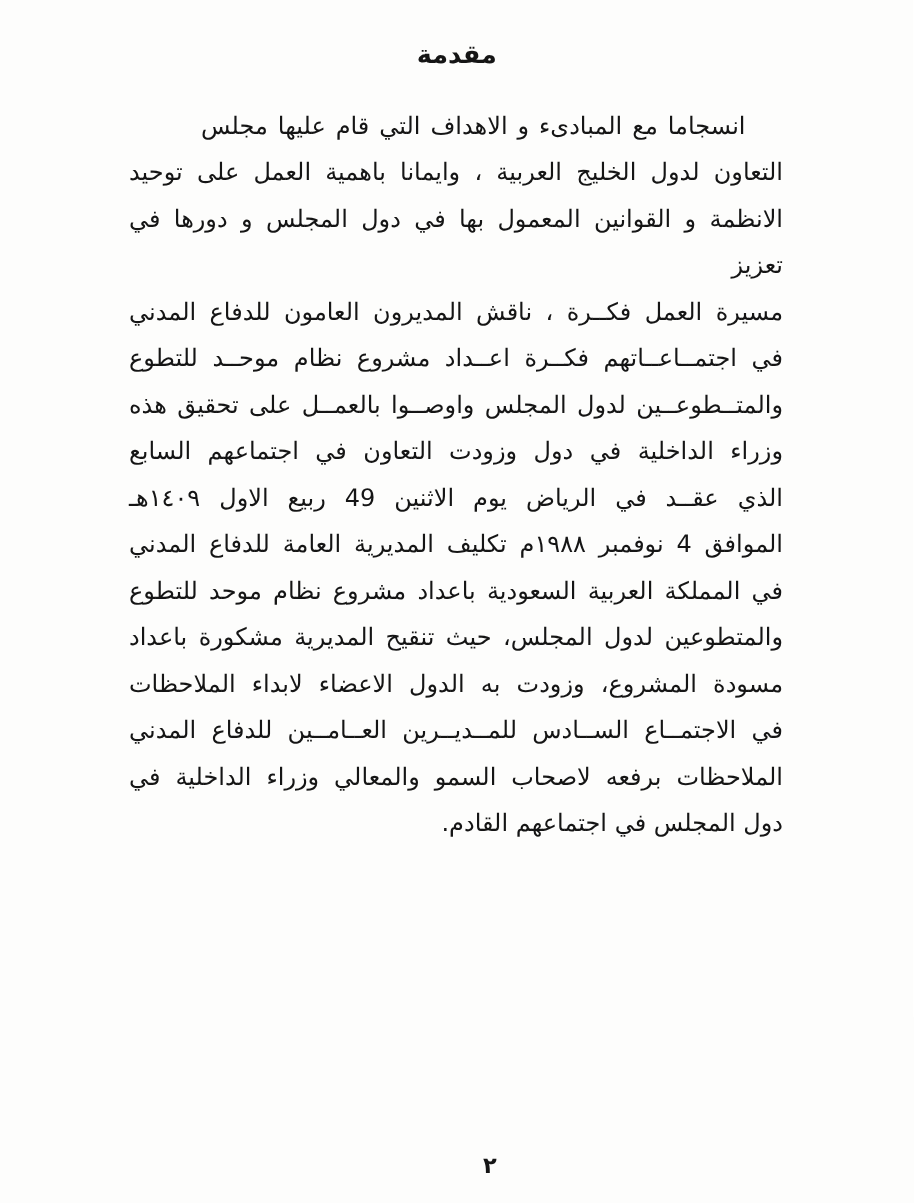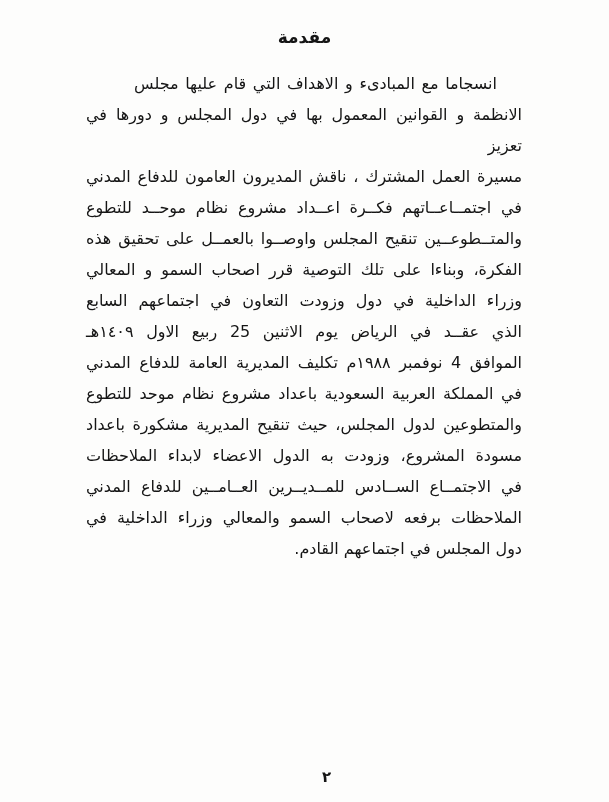--- a/index.html
+++ b/index.html
@@ -60,27 +60,27 @@
 </style>
 </head>
 <body>
 
 <div class="page">
 
   <div class="title">مقدمة</div>
 
   <div class="body-text">
     <div class="line line-first">انسجاما مع المبادىء و الاهداف التي قام عليها مجلس</div>
+    <div class="line">التعاون لدول الخليج العربية ، وايمانا باهمية العمل على توحيد</div>
     <div class="line">الانظمة و القوانين المعمول بها في دول المجلس و دورها في تعزيز</div>
-    <div class="line">مسيرة العمل المشترك ، ناقش المديرون العامون للدفاع المدني</div>
+    <div class="line">مسيرة العمل فكــرة ، ناقش المديرون العامون للدفاع المدني</div>
     <div class="line">في اجتمــاعــاتهم فكــرة اعــداد مشروع نظام موحــد للتطوع</div>
-    <div class="line">والمتــطوعــين تنقيح المجلس واوصــوا بالعمــل على تحقيق هذه</div>
-    <div class="line">الفكرة، وبناءا على تلك التوصية قرر اصحاب السمو و المعالي</div>
+    <div class="line">والمتــطوعــين لدول المجلس واوصــوا بالعمــل على تحقيق هذه</div>
     <div class="line">وزراء الداخلية في دول وزودت التعاون في اجتماعهم السابع</div>
-    <div class="line">الذي عقــد في الرياض يوم الاثنين 25 ربيع الاول ١٤٠٩هـ</div>
+    <div class="line">الذي عقــد في الرياض يوم الاثنين 49 ربيع الاول ١٤٠٩هـ</div>
     <div class="line">الموافق 4 نوفمبر ١٩٨٨م تكليف المديرية العامة للدفاع المدني</div>
     <div class="line">في المملكة العربية السعودية باعداد مشروع نظام موحد للتطوع</div>
     <div class="line">والمتطوعين لدول المجلس، حيث تنقيح المديرية مشكورة باعداد</div>
     <div class="line">مسودة المشروع، وزودت به الدول الاعضاء لابداء الملاحظات</div>
     <div class="line">في الاجتمــاع الســادس للمــديــرين العــامــين للدفاع المدني</div>
     <div class="line">الملاحظات برفعه لاصحاب السمو والمعالي وزراء الداخلية في</div>
     <div class="line line-last">دول المجلس في اجتماعهم القادم.</div>
   </div>
 
   <div class="page-number">٢</div>

